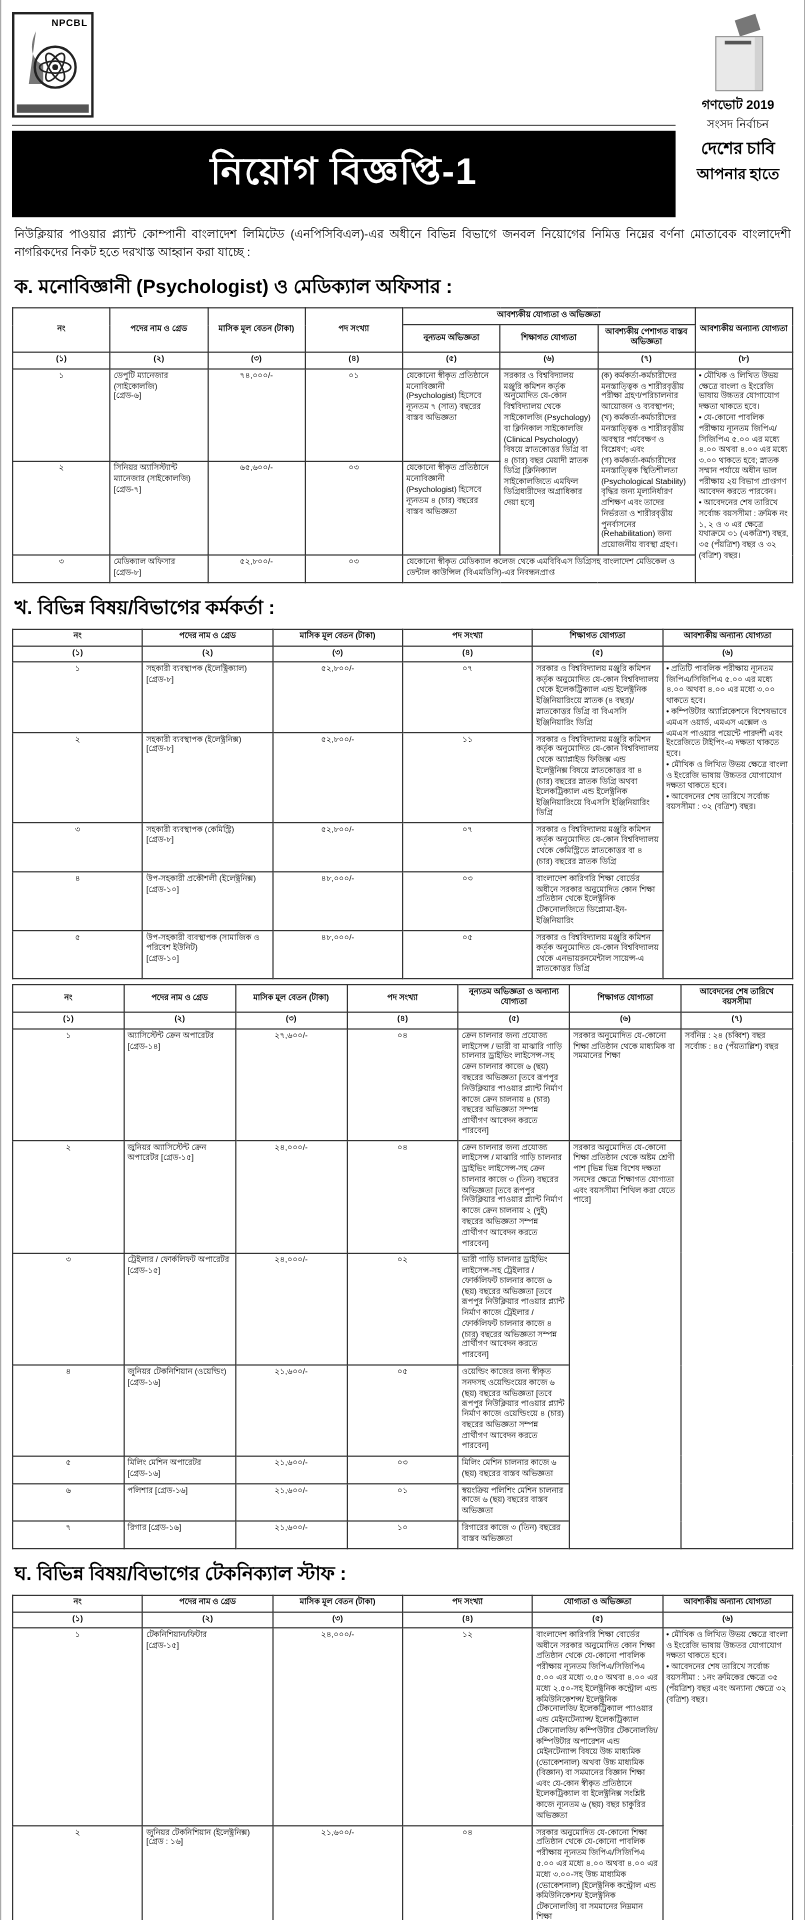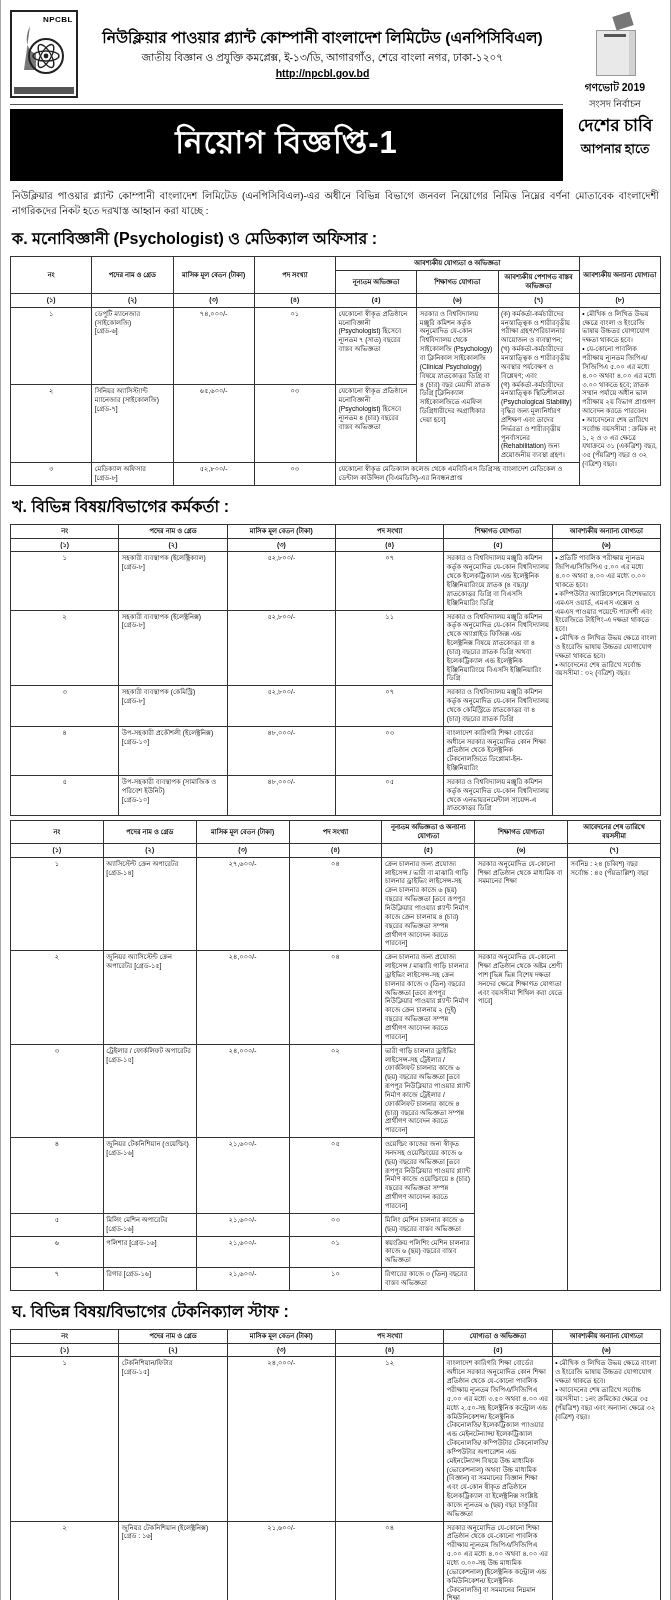--- a/index.html
+++ b/index.html
@@ -22,21 +22,21 @@
   .banner{background:#000;color:#fff;text-align:center;font-size:31px;font-weight:bold;
           padding:9px 0 11px 0;letter-spacing:1px;}
   
   .ad-col{width:92px;flex:0 0 auto;padding-left:6px;text-align:center;}
   .ballot{margin:4px auto 4px auto;width:54px;height:62px;position:relative;}
   .ballot .paper{position:absolute;left:26px;top:0;width:18px;height:14px;background:#777;transform:rotate(-18deg);}
   .ballot .box{position:absolute;left:8px;top:16px;width:38px;height:44px;background:#e9e9e9;border:1px solid #999;box-shadow:inset -6px 0 0 #d2d2d2;}
   .ballot .slot{position:absolute;left:16px;top:20px;width:22px;height:3px;background:#555;}
   .ad-l1{font-size:10.5px;font-weight:bold;}
   .ad-l2{font-size:9.5px;}
-  .ad-l3{font-size:17px;font-weight:bold;font-family:"Liberation Serif",serif;}
+  .ad-l3{font-size:14px;font-weight:bold;font-family:"Liberation Serif",serif;}
   .ad-l4{font-size:12.5px;font-weight:bold;font-family:"Liberation Serif",serif;}
   
   .intro{font-size:9.8px;line-height:1.5;margin:8px 2px 6px 2px;text-align:justify;}
   .sec-h{font-size:16px;font-weight:bold;margin:8px 2px 3px 2px;}
   
   table.jt{border-collapse:collapse;width:100%;margin:0 0 4px 0;table-layout:fixed;}
   table.jt th,table.jt td{border:1px solid #333;padding:2px 2.5px;font-size:6.7px;line-height:1.32;
        vertical-align:top;word-wrap:break-word;white-space:pre-line;}
   table.jt th{text-align:center;font-weight:bold;vertical-align:middle;}
   table.jt td{text-align:left;}
@@ -57,25 +57,20 @@
               <path d="M14 2 C8 14 10 26 20 30 L20 46 L8 46 Z" fill="#777"></path>
               <circle cx="30" cy="32" r="17" fill="none" stroke="#222" stroke-width="2"></circle>
               <ellipse cx="30" cy="32" rx="13" ry="5" fill="none" stroke="#222" stroke-width="1.4"></ellipse>
               <ellipse cx="30" cy="32" rx="13" ry="5" fill="none" stroke="#222" stroke-width="1.4" transform="rotate(60 30 32)"></ellipse>
               <ellipse cx="30" cy="32" rx="13" ry="5" fill="none" stroke="#222" stroke-width="1.4" transform="rotate(120 30 32)"></ellipse>
               <circle cx="30" cy="32" r="2.4" fill="#222"></circle>
             </svg>
           </span>
           <span class="logo-strip"></span>
         </div>
-        <div class="titles">
-          <div class="org-name">নিউক্লিয়ার পাওয়ার প্ল্যান্ট কোম্পানী বাংলাদেশ লিমিটেড (এনপিসিবিএল)</div>
-          <div class="org-addr">জাতীয় বিজ্ঞান ও প্রযুক্তি কমপ্লেক্স, ই-১৩/ডি, আগারগাঁও, শেরে বাংলা নগর, ঢাকা-১২০৭</div>
-          <a class="org-web">http://npcbl.gov.bd</a>
-        </div>
       </div>
       <div class="hdr-rule"></div>
       <div class="banner">নিয়োগ বিজ্ঞপ্তি-1</div>
     </div>
 
     <div class="ad-col">
       <div class="ballot">
         <div class="paper"></div>
           <div class="box"></div>
           <div class="slot"></div>

